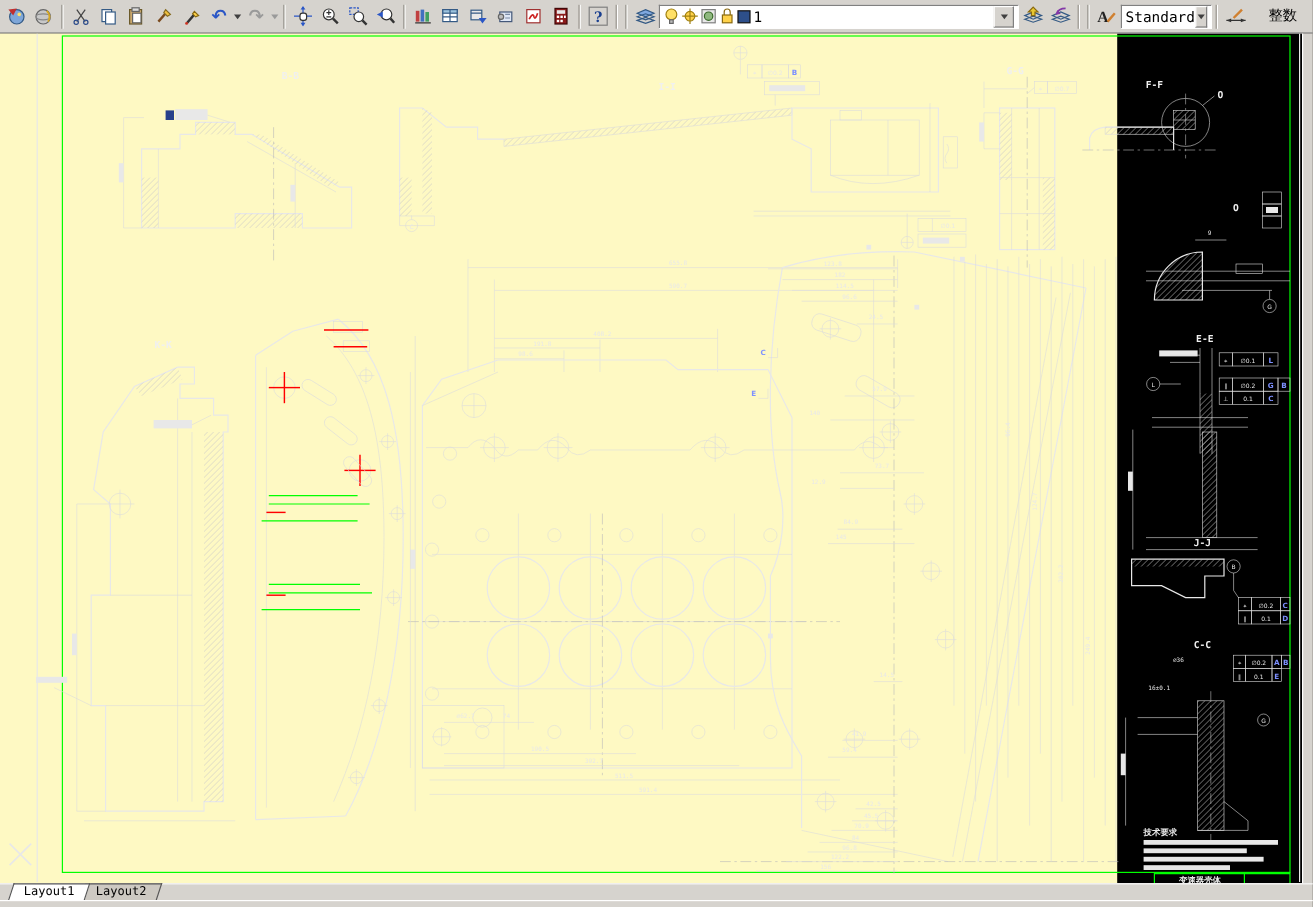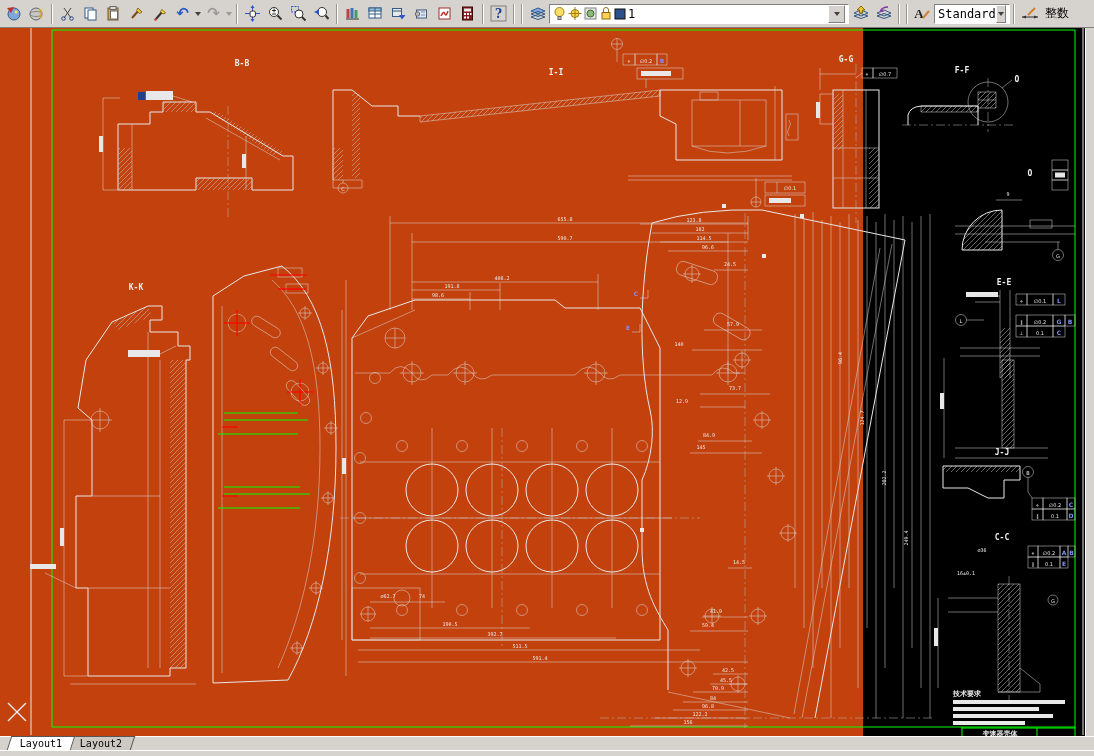--- a/index.html
+++ b/index.html
@@ -14,23 +14,23 @@
   .caret.dis{border-top-color:#9a9a9a;}
   .glyph{font:700 15px "DejaVu Sans",sans-serif;line-height:1;}
   .undo-g{color:#2a56c6;} .redo-g{color:#9a9a9a;}
   .combo{height:20px;background:#ffffff;border:1px solid;border-color:#808080 #ffffff #ffffff #808080;
     display:flex;align-items:center;font:12px "DejaVu Sans Mono",monospace;padding:1px 3px;box-sizing:border-box;color:#000;}
   .combo .arrowbtn{width:15px;height:16px;background:#d6d3ce;border:1px solid;border-color:#fff #808080 #808080 #fff;
     display:flex;align-items:center;justify-content:center;margin-left:auto;}
   .combo .mini{margin-right:2px;display:flex;}
   .layer-combo{width:300px;}
   .style-combo{width:76px;}
-  .dimlabel{font:12px "DejaVu Sans",sans-serif;color:#000;white-space:nowrap;overflow:hidden;width:26px;margin-left:4px;}
+  .dimlabel{font:12px "DejaVu Sans",sans-serif;color:#000;white-space:nowrap;overflow:hidden;width:26px;margin-left:16px;}
   
-  .canvas{position:absolute;top:28px;left:0;width:863px;height:708px;background:#c2410c;}
+  .canvas{position:absolute;top:28px;left:0;width:931px;height:708px;background:#fef9c3;}
   .vscroll{position:absolute;top:28px;left:1085px;width:9px;height:708px;background:#d6d3ce;border-left:1px solid #ffffff;box-sizing:border-box;}
   
   .s{stroke:#e8e8e8;fill:none;stroke-width:1;}
   .t{stroke:#dcdcdc;fill:none;stroke-width:0.5;}
   .d{stroke:#b8b8b8;fill:none;stroke-width:0.5;stroke-dasharray:9 3 2 3;}
   .g{stroke:#00ff00;fill:none;stroke-width:1;}
   .r{stroke:#ff0000;fill:none;stroke-width:1.2;}
   .wb{fill:#e8e8e8;stroke:none;}
   text.dim{fill:#e8e8e8;font:5px "DejaVu Sans Mono",monospace;text-anchor:middle;}
   text.lbl{fill:#f0f0f0;font:700 8px "DejaVu Sans Mono",monospace;text-anchor:middle;}

